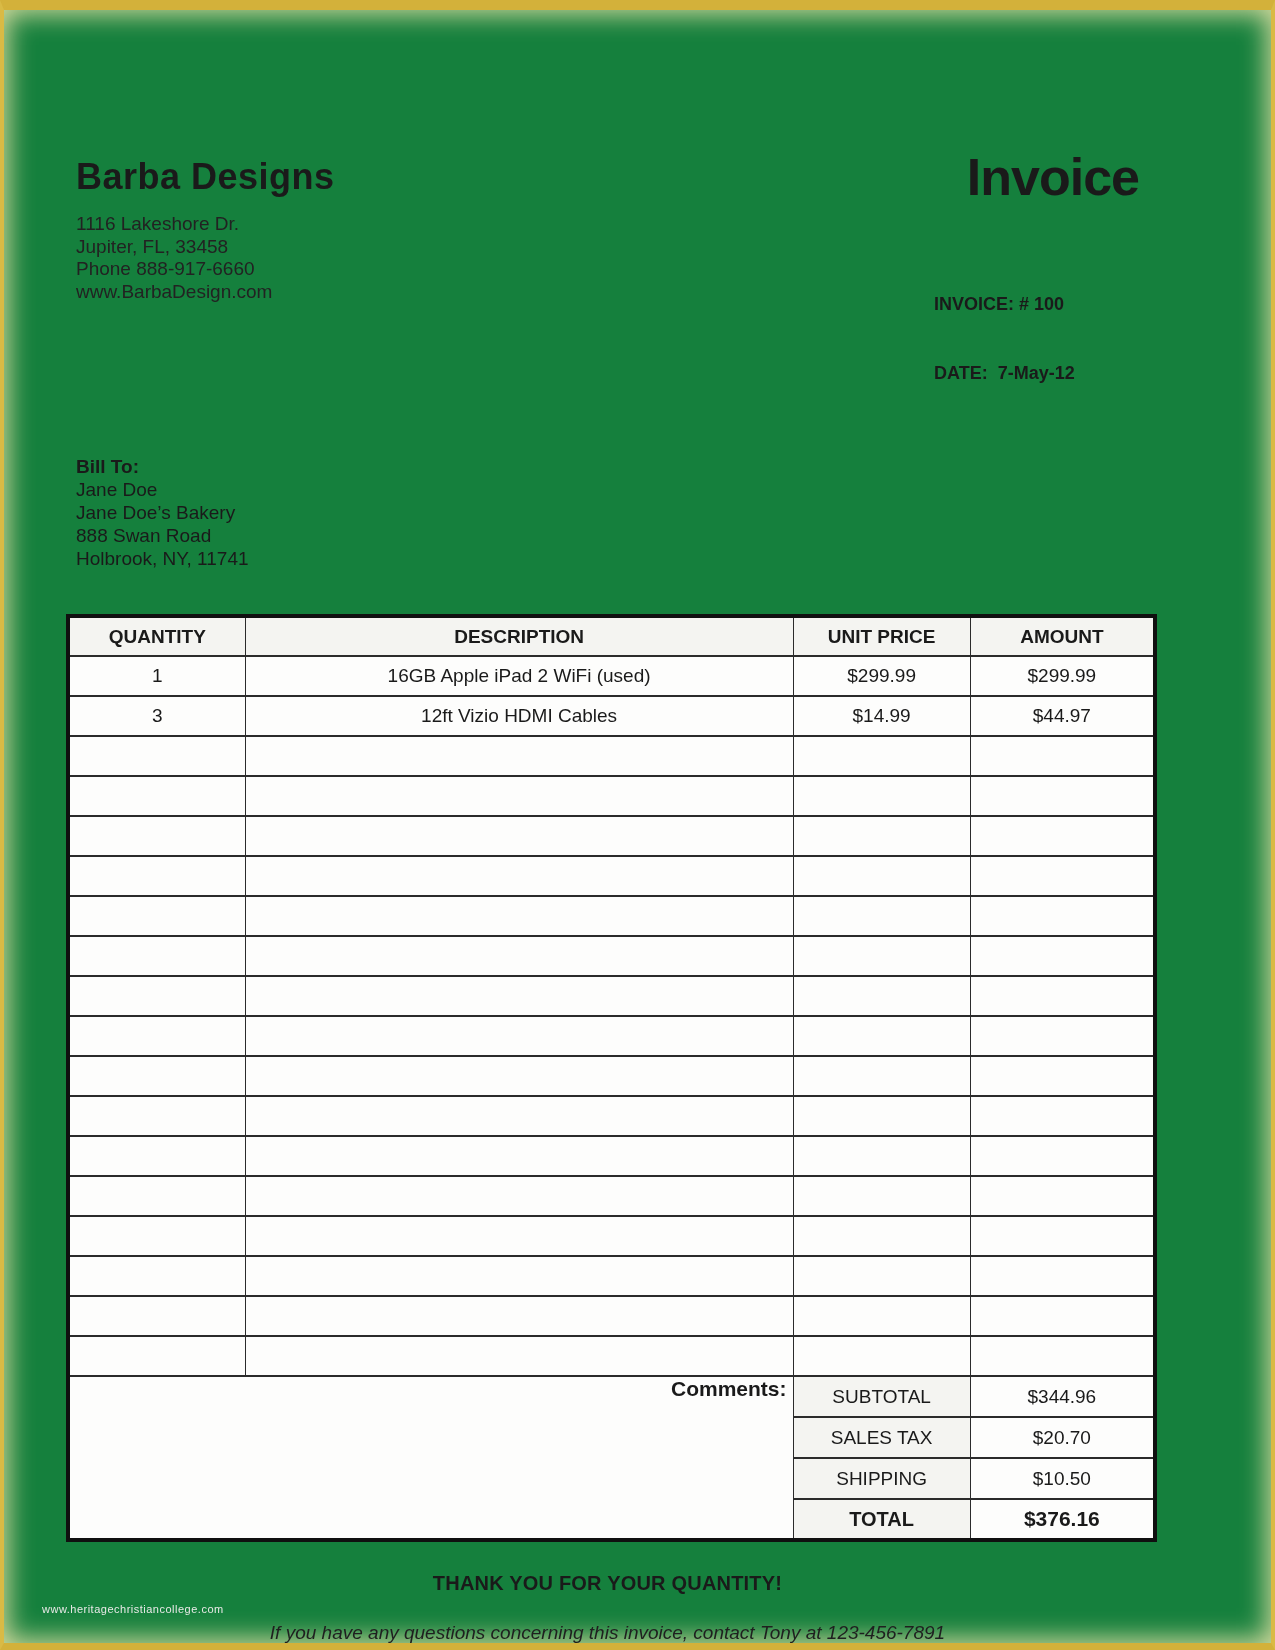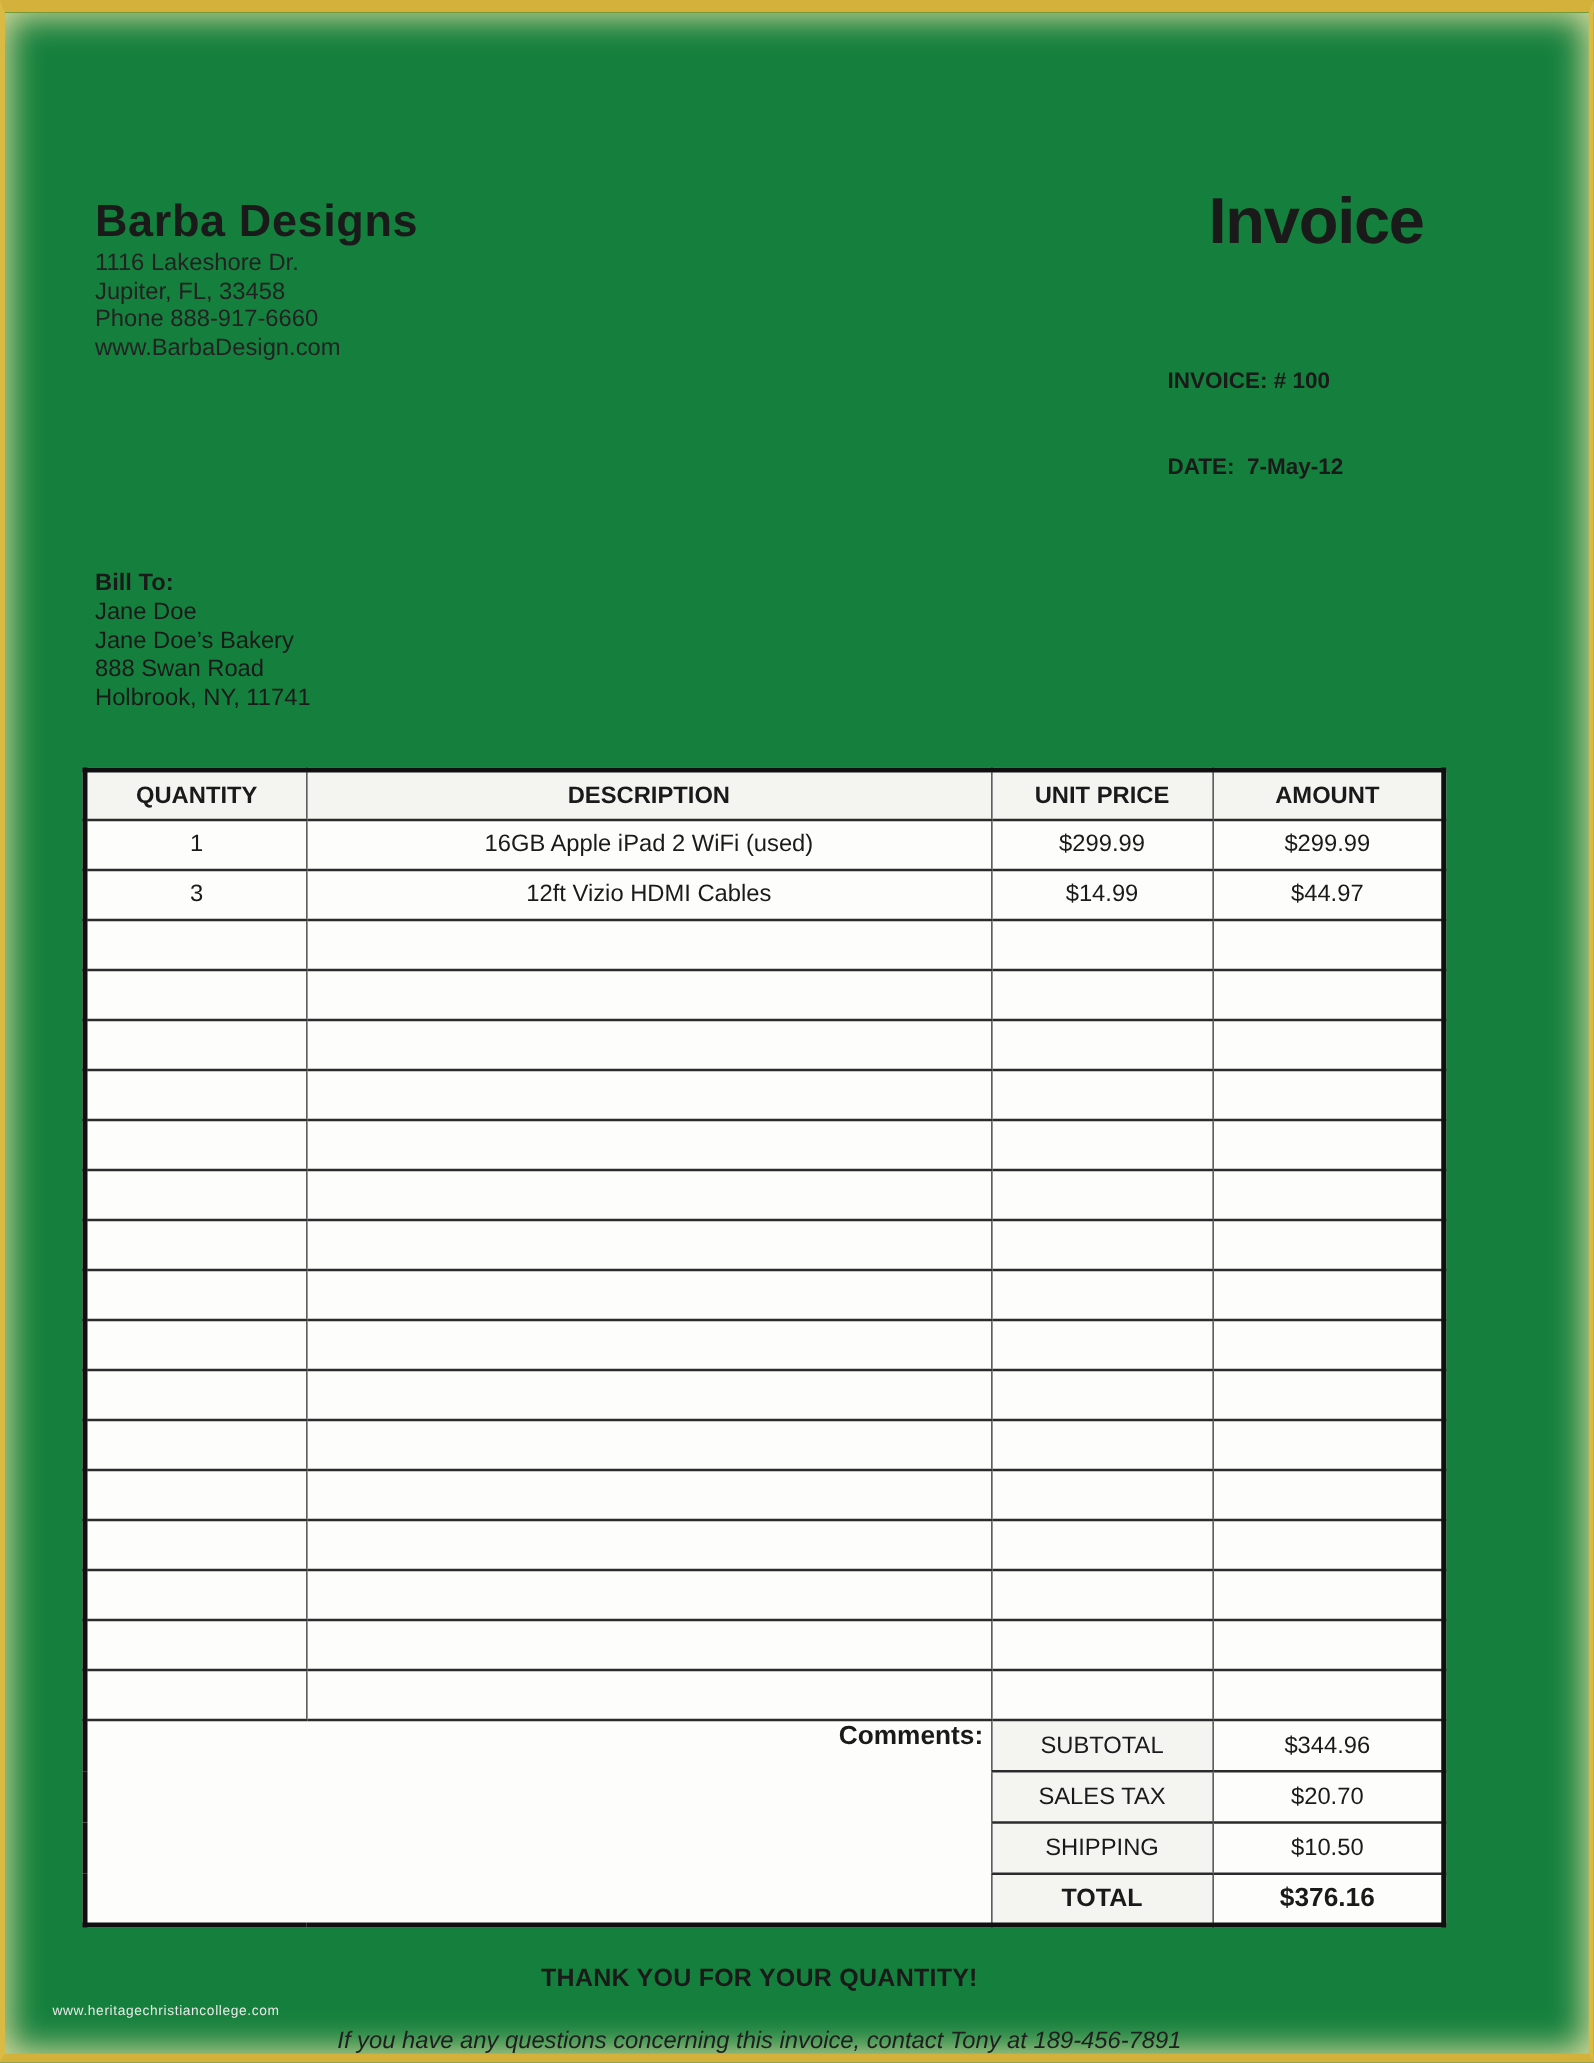--- a/index.html
+++ b/index.html
@@ -16,21 +16,21 @@
     border-right:4px solid #d9ba45;
     border-bottom:7px solid #d3b13a;
     box-shadow: inset 0 0 26px 4px rgba(247,234,175,0.85);
     overflow:hidden;
   }
 
   
   .header-row { display:flex; margin:145px 122px 0 72px; }
   .company { flex:1; }
   .company-name { font-size:36px; font-weight:bold; line-height:44px; letter-spacing:0.5px; }
-  .company-address { margin-top:1px; font-size:19px; line-height:22.5px; color:#222; }
+  .company-address { margin-top:14px; font-size:19px; line-height:22.5px; color:#222; }
   .invoice-head { width:300px; }
   .invoice-title { font-size:52px; font-weight:900; line-height:60px; text-align:right; padding-right:10px; margin-top:-8px; letter-spacing:-1px; }
   .invoice-meta { margin-top:40px; padding-left:85px; font-size:18px; font-weight:bold; line-height:23px; white-space:pre; }
 
   
   .bill-to { margin:24px 122px 0 72px; font-size:19px; line-height:23px; }
   .bill-to-label { font-weight:bold; }
 
   
   table.items {
@@ -265,18 +265,18 @@
         </tr>
         <tr class="totals-row grand-total">
           <td class="total-label">TOTAL</td>
           <td class="total-value">$376.16</td>
         </tr>
       </tbody>
   </table>
 
   <div class="page-footer">
     <div class="thanks-line">THANK YOU FOR YOUR QUANTITY!</div>
-    <div class="contact-line">If you have any questions concerning this invoice, contact Tony at 189-456-7891</div>
+    <div class="contact-line">If you have any questions concerning this invoice, contact Tony at 123-456-7891</div>
   </div>
 
   <div class="watermark">www.heritagechristiancollege.com</div>
 
 </div>
 
 </body></html>

